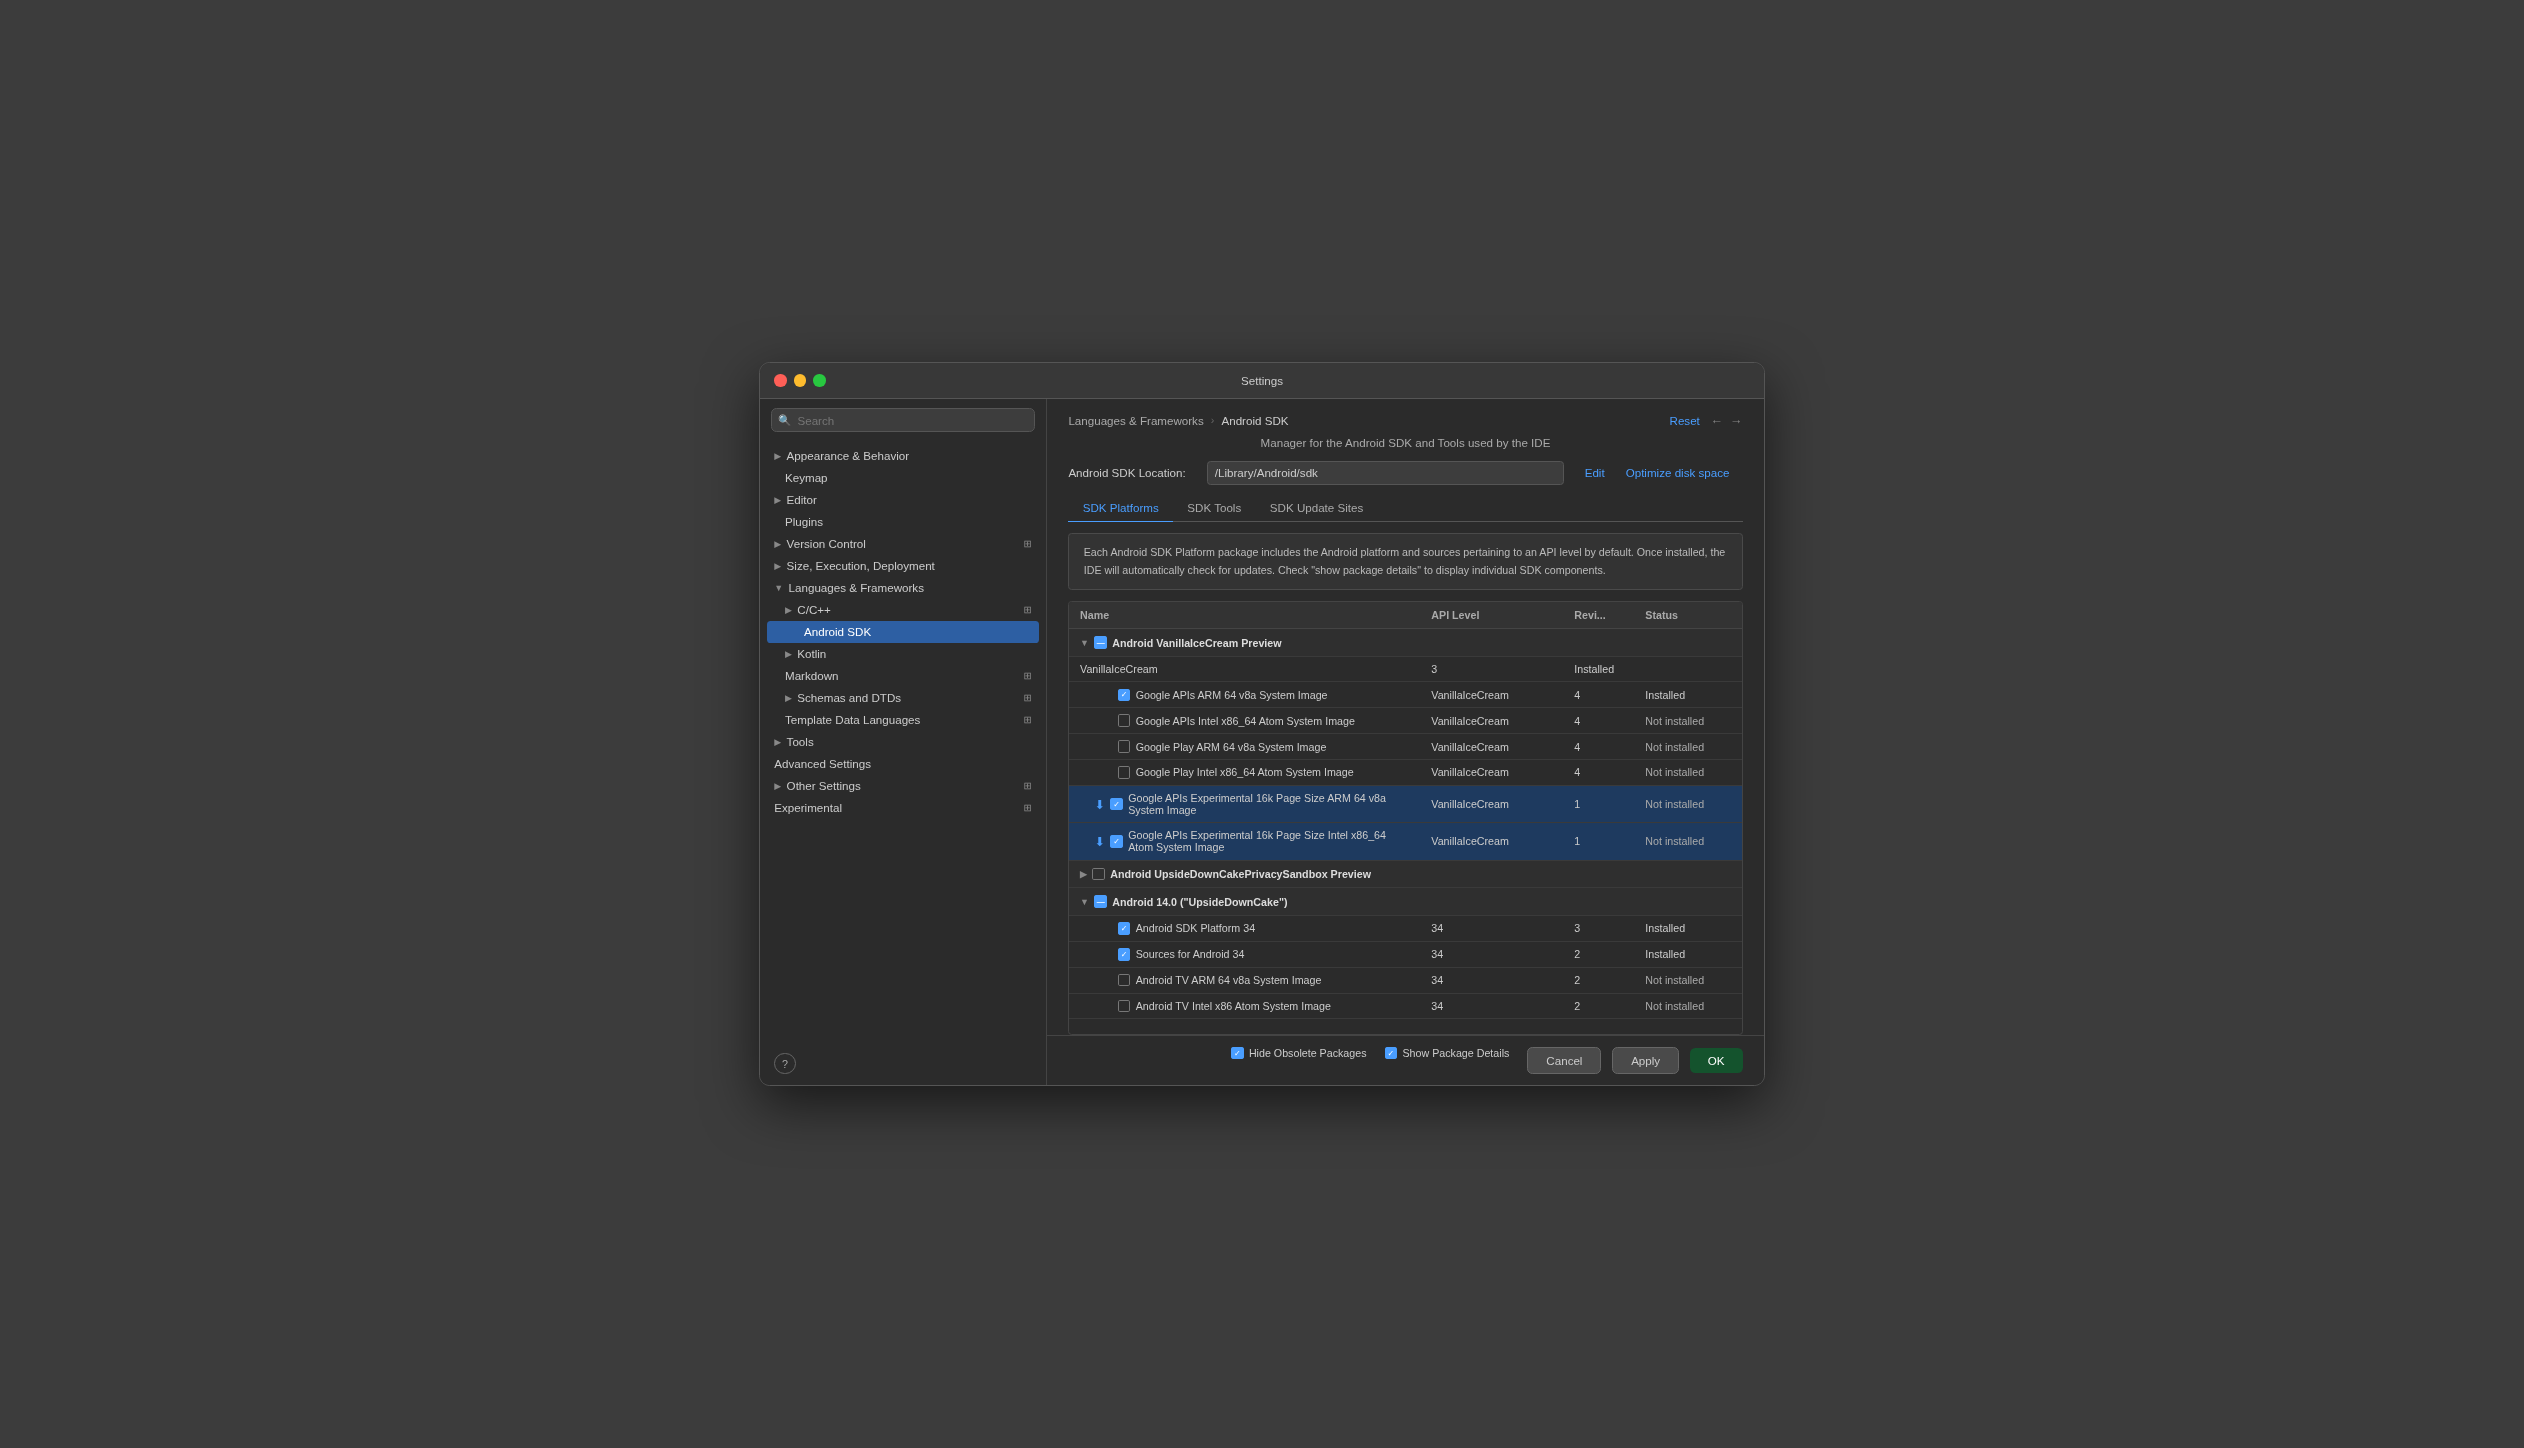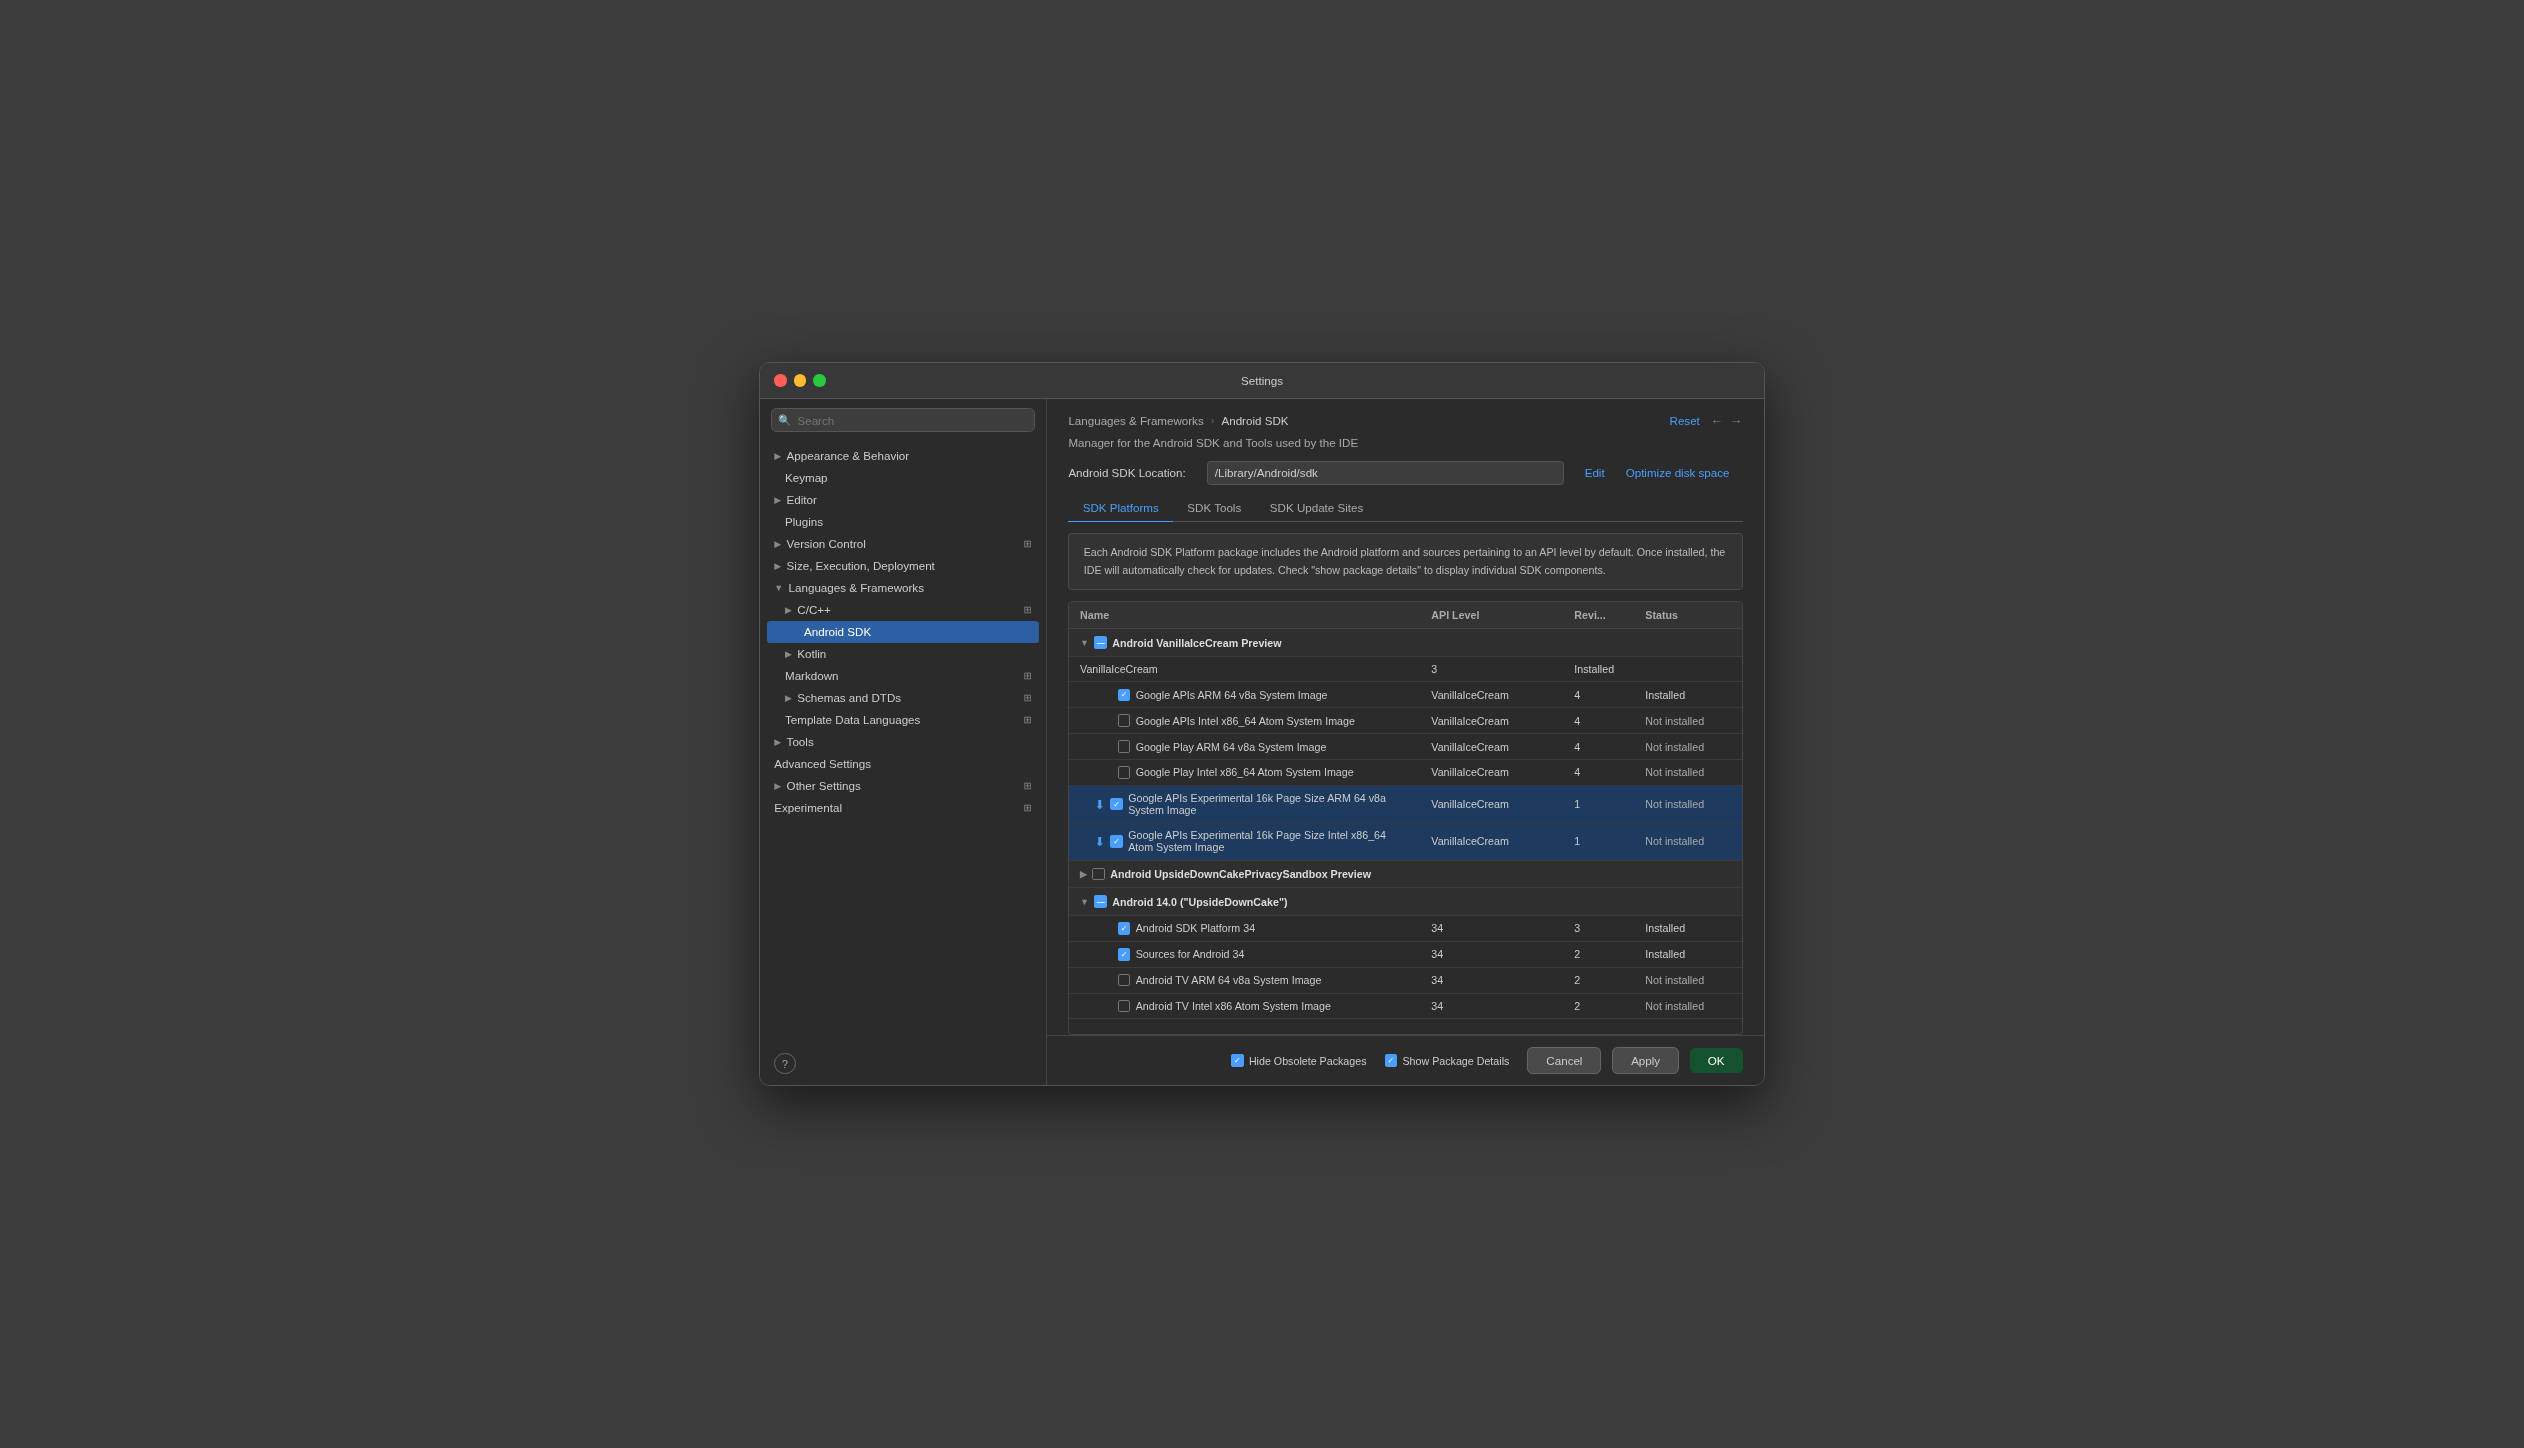--- a/index.html
+++ b/index.html
@@ -135,20 +135,21 @@
       align-items: center;
       gap: 10.7px;
     }
     .nav-arrows { display: flex; gap: 7.1px; color: #888; font-size: 12.5px; }
     .nav-arrow { cursor: pointer; }
     .description {
       color: #aaa;
       font-size: 11.6px;
       line-height: 1.5;
       margin: 7.1px 0;
+      text-align: center;
     }
     .sdk-location-row {
       display: flex;
       align-items: center;
       gap: 21px;
       margin: 9px 0;
     }
     .sdk-label { color: #ccc; font-size: 11.6px; }
     .sdk-path-input {
       flex: 1;
@@ -282,21 +283,21 @@
       font-size: 8px;
     }
     .chevron { color: #888; font-size: 9px; }
     .indent1-row .td.name-cell { padding-left: 25px; }
     .status-installed { color: #ccc; }
     .status-not-installed { color: #aaa; }
     .download-icon { color: #4a9eff; font-size: 12.5px; }
     
     .footer {
       display: flex;
-      align-items: center;
+      align-items: flex-start;
       justify-content: space-between;
       padding: 10.7px 21.4px;
       border-top: 0.9px solid #444;
       flex-shrink: 0;
     }
     .footer-checkboxes {
       display: flex;
       align-items: center;
       gap: 18px;
       margin-left: auto;

